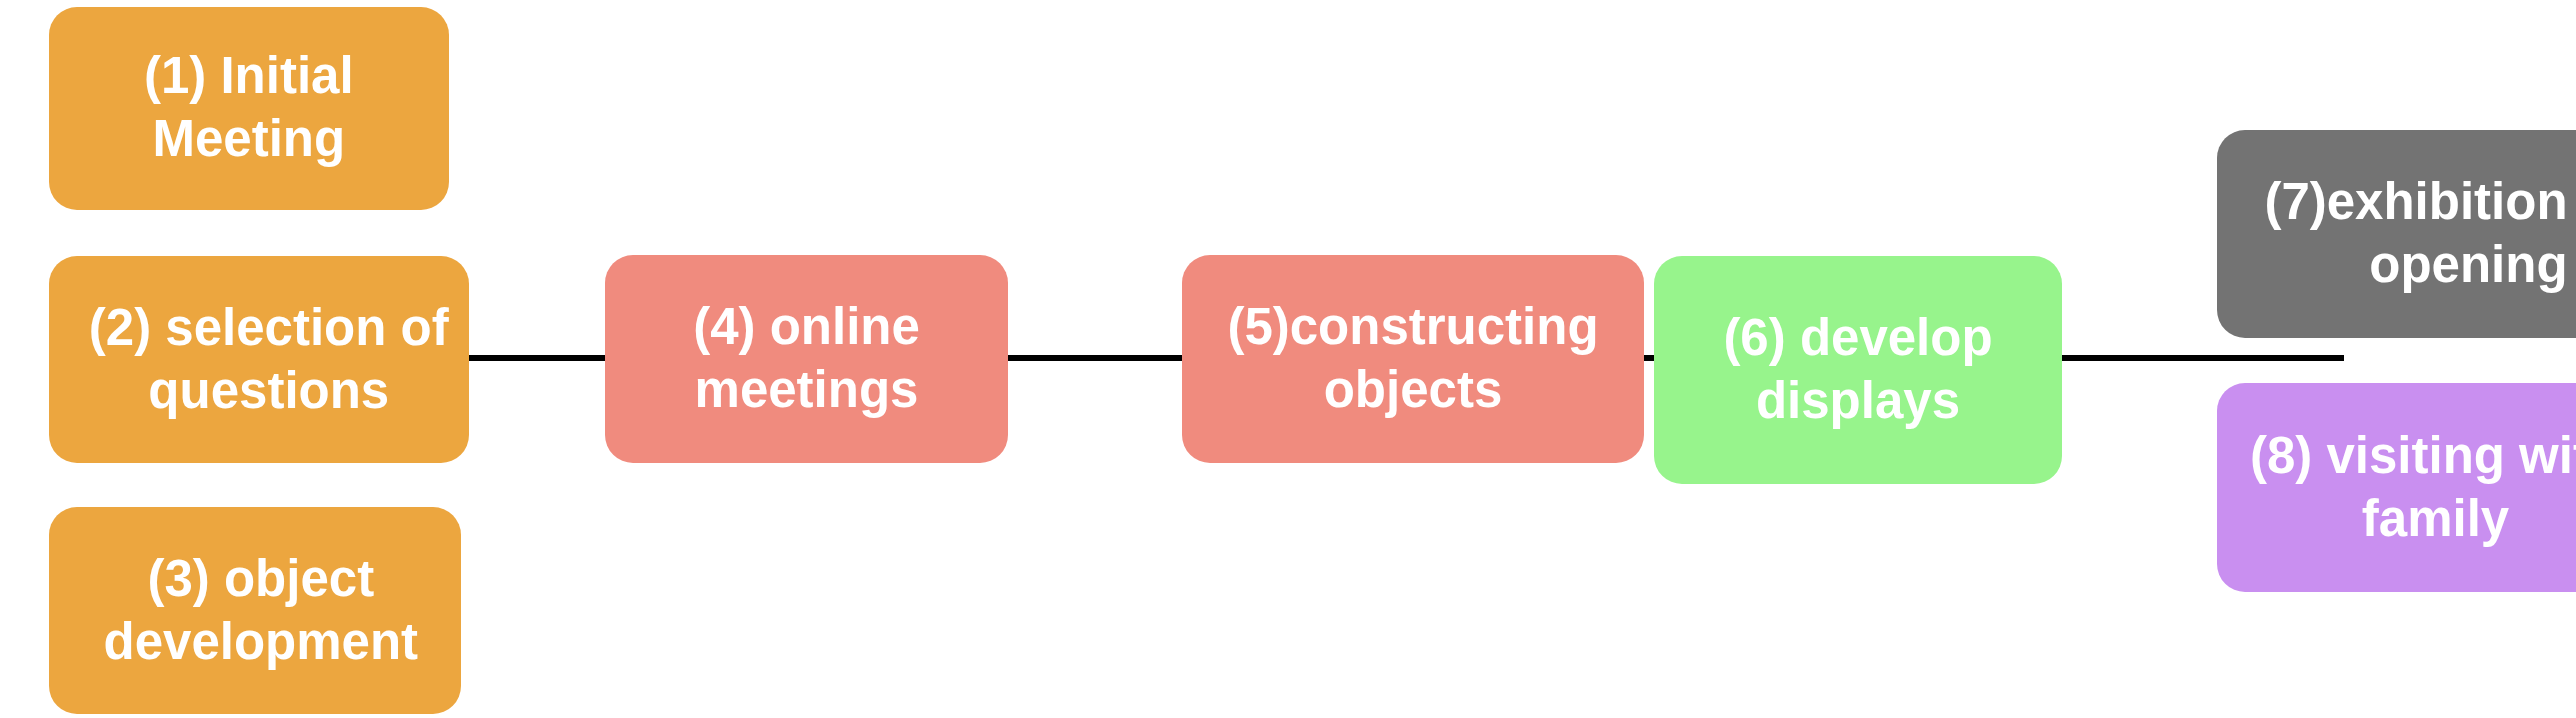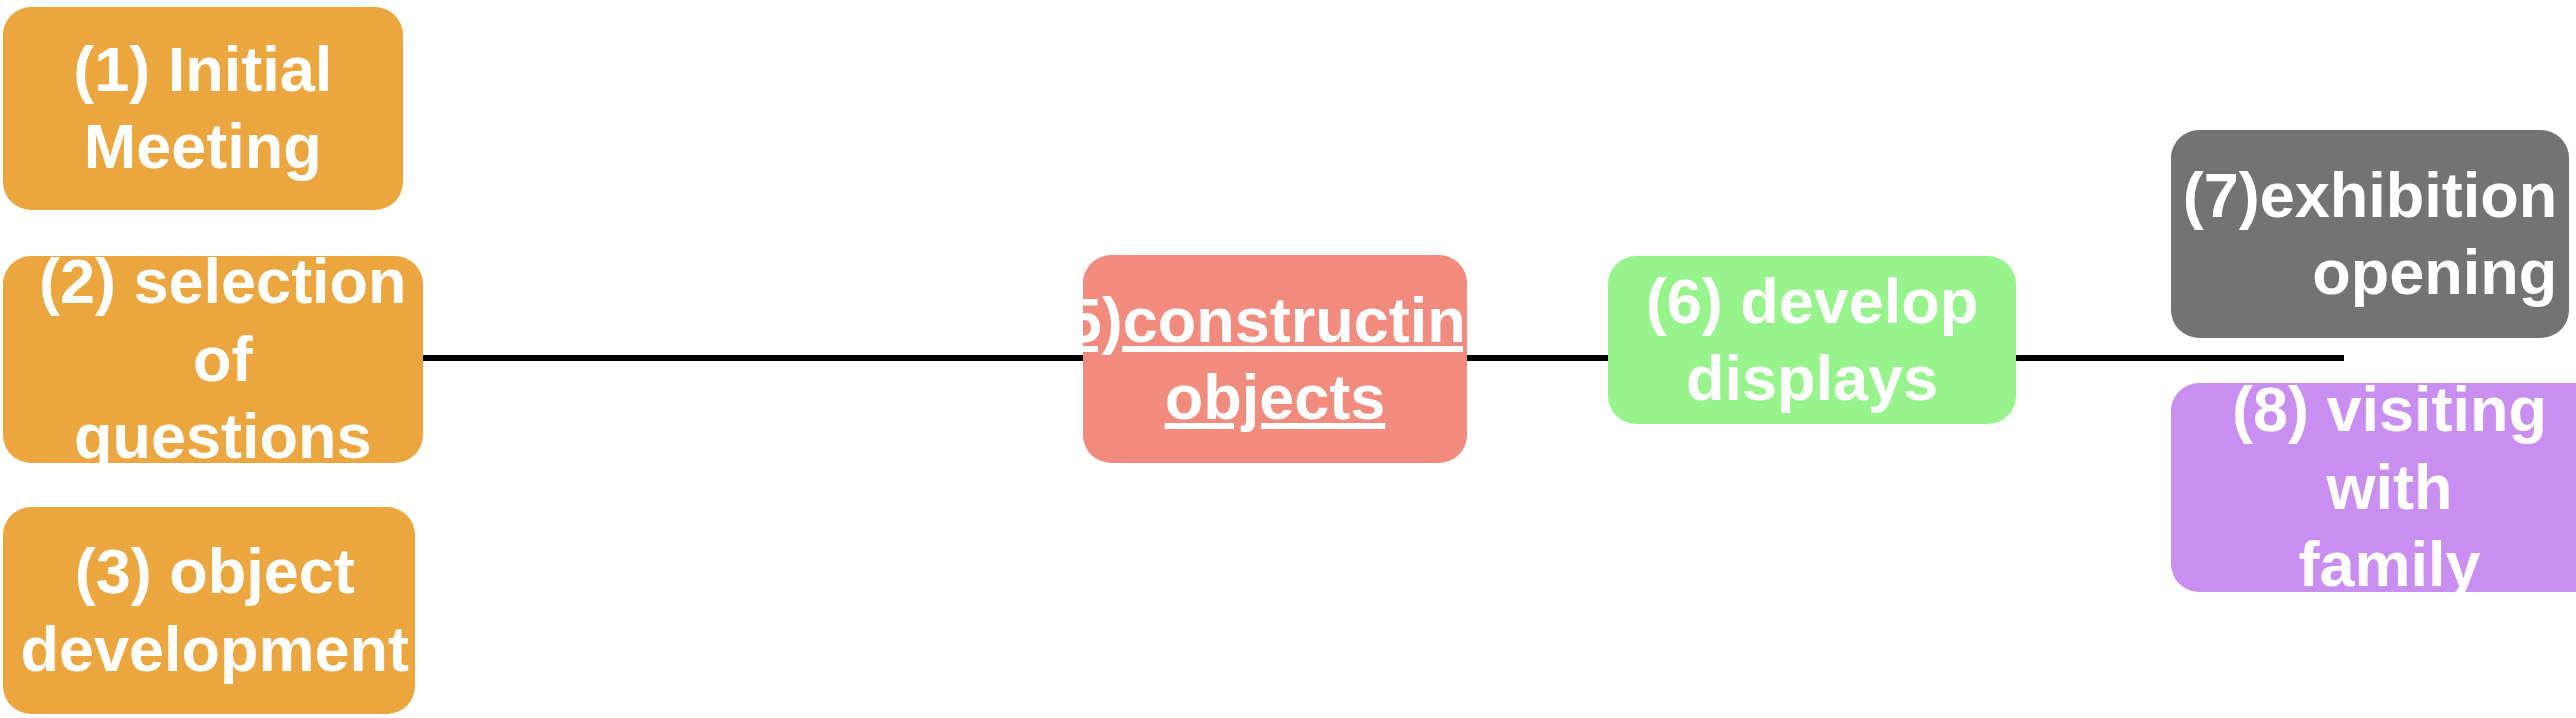--- a/index.html
+++ b/index.html
@@ -27,30 +27,31 @@
   .node {
     position: absolute;
     z-index: 1;
     border-radius: 28px;
     display: flex;
     align-items: center;
     justify-content: center;
     text-align: center;
     color: #ffffff;
     font-weight: bold;
-    font-size: 63px;
+    font-size: 51px;
     line-height: 1.23;
     white-space: pre-line;
+    margin-left: 46px;
   }
   .n1 { left: 2.8px;    top: 6.5px;   width: 400px; height: 203px; }
   .n2 { left: 2.8px;    top: 256px; width: 400px; height: 207px; padding-left: 20px; }
   .n3 { left: 2.8px;    top: 507px; width: 400px; height: 207px; }
   .n4 { left: 559px;  top: 255px; width: 403px; height: 208px; }
-  .n5 { left: 1083px; top: 255px; width: 384px; height: 208px; text-decoration: underline; }
-  .n6 { left: 1608px; top: 256px; width: 408px; height: 168px; }
+  .n5 { left: 1136px; top: 255px; width: 462px; height: 208px; }
+  .n6 { left: 1608px; top: 256px; width: 408px; height: 228px; }
   .n7 { left: 2171px; top: 130px; width: 398px; height: 208px; }
   .n8 { left: 2171px; top: 383px; width: 437px; height: 209px; justify-content: center; }
 </style>
 </head>
 <body>
 
 <div class="canvas" style="background-color: rgb(255, 255, 255);">
 
   <div class="connector" style="background-color: rgb(0, 0, 0);"></div>
 
@@ -62,20 +63,24 @@
   <div class="node n2" style="background-color: rgb(236, 166, 63);">
     <span>(2) selection of
 questions</span>
   </div>
 
   <div class="node n3" style="background-color: rgb(236, 166, 63); padding-left: 12px;">
     <span>(3) object
 development</span>
   </div>
 
+  <div class="node n4" style="background-color: rgb(240, 139, 126);">
+    <span>(4) online
+meetings</span>
+  </div>
 
   <div class="node n5" style="background-color: rgb(240, 139, 126);">
     <span>(5)constructing
 objects</span>
   </div>
 
   <div class="node n6" style="background-color: rgb(151, 244, 140);">
     <span>(6) develop
 displays</span>
   </div>

